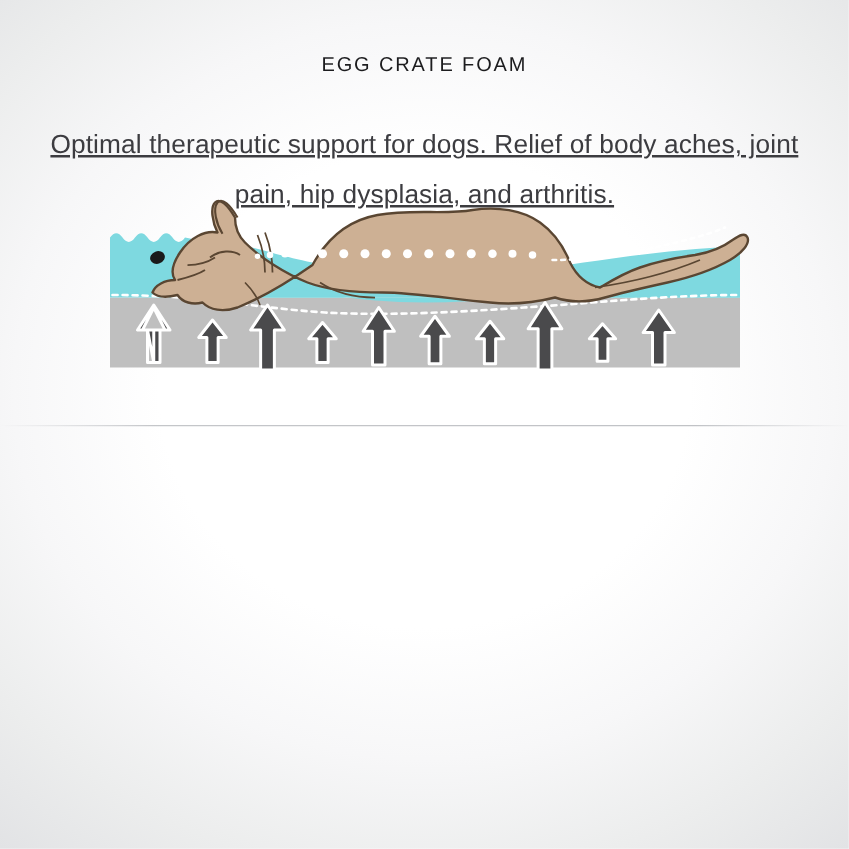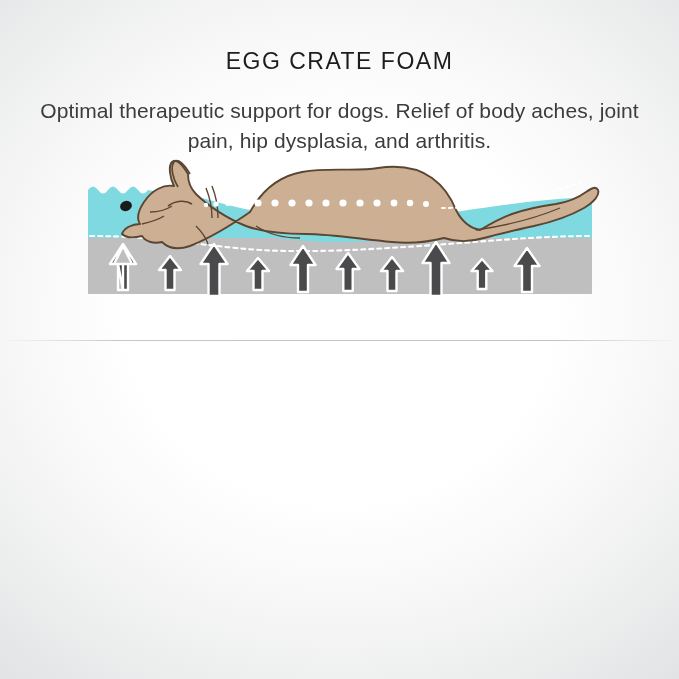--- a/index.html
+++ b/index.html
@@ -24,29 +24,30 @@
   #panel-bottom{top:340px;height:339px;}
 
   .panel-divider{
     position:absolute;left:0;top:340px;width:679px;height:1px;
     background:linear-gradient(90deg,rgba(190,192,196,0) 0%,rgba(186,188,192,.85) 18%,rgba(186,188,192,.9) 82%,rgba(190,192,196,0) 100%);
   }
 
   
   .headline{
     position:absolute;left:0;width:679px;text-align:center;
-    font-size:23px;font-weight:500;letter-spacing:1.5px;color:#1c1c1e;
+    font-size:16px;font-weight:500;letter-spacing:1.5px;color:#1c1c1e;
     white-space:nowrap;
   }
   #headline-top{top:33px;}
 
   .subline{
     position:absolute;left:40px;width:599px;text-align:center;
-    font-size:21px;font-weight:400;line-height:30px;color:#3c3c40;
+    font-size:21px;font-weight:400;line-height:40px;color:#3c3c40;
     letter-spacing:.1px;
+    text-decoration:underline;
   }
   #subline-top{top:75px;}
 
   svg{display:block;}
   .art{position:absolute;}
   #art-top{left:0;top:150px;width:679px;height:180px;}
 </style>
 </head>
 <body>
 

